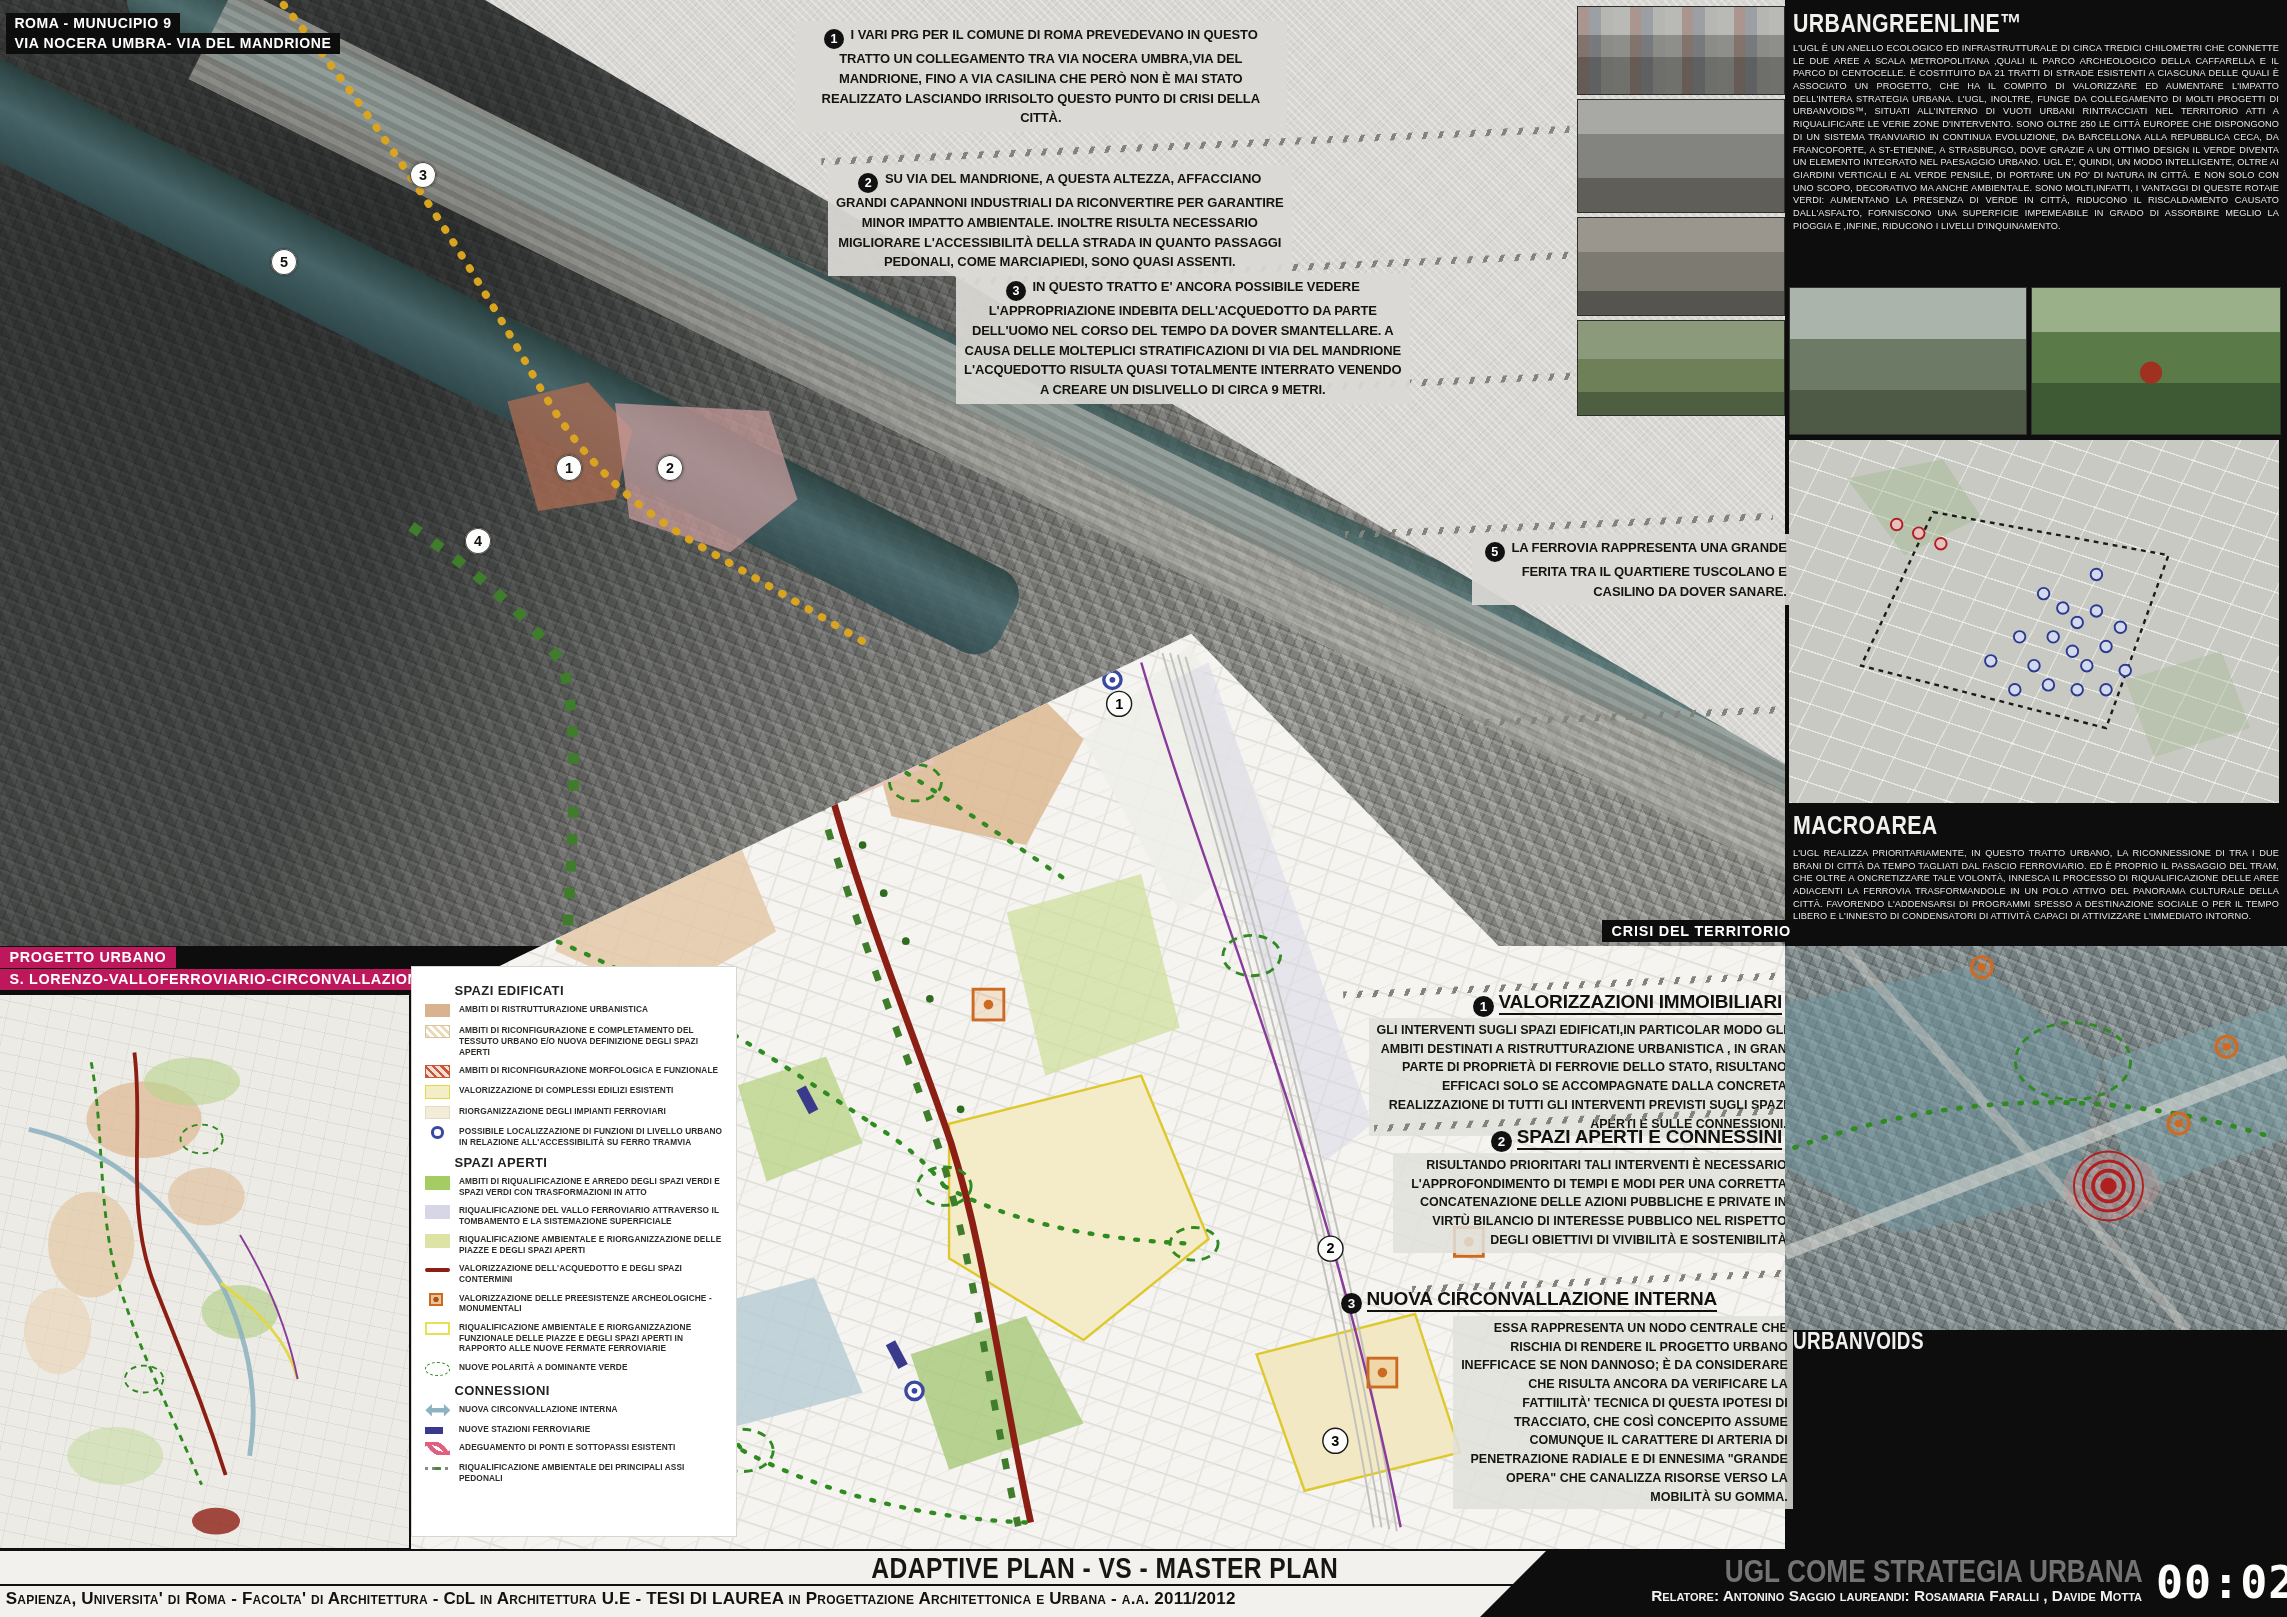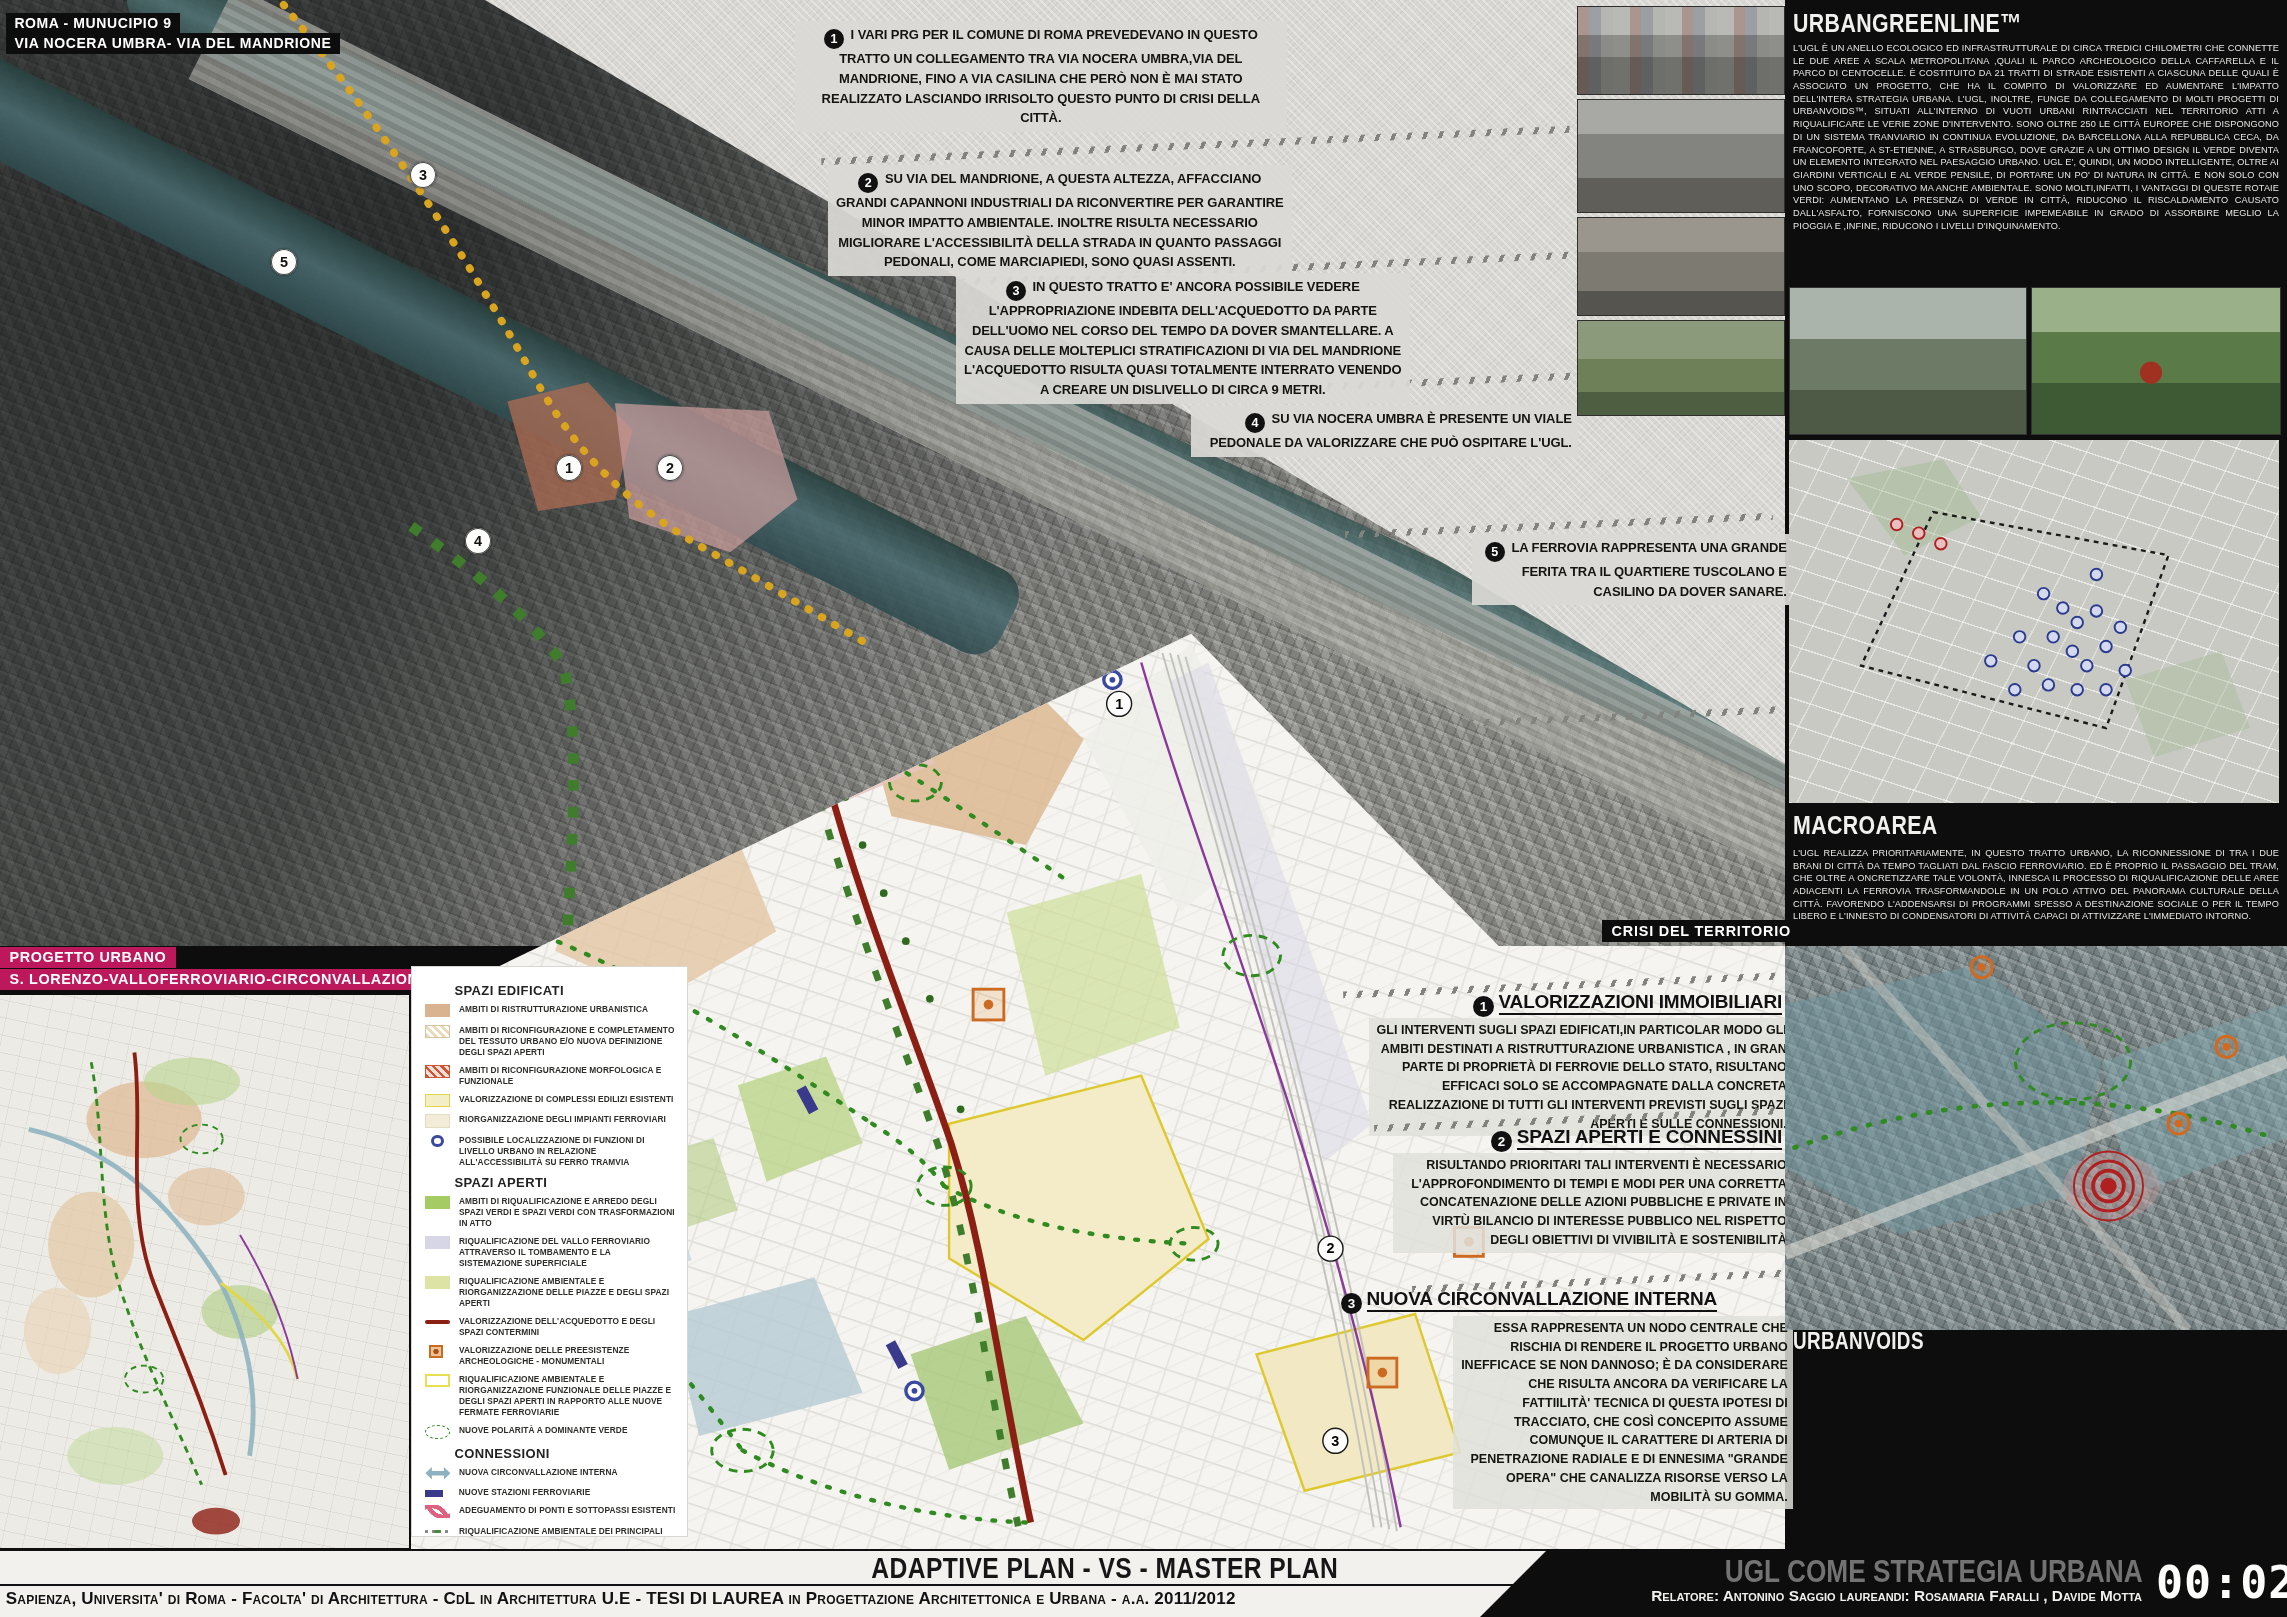--- a/index.html
+++ b/index.html
@@ -170,23 +170,20 @@
   <div class="abs dsep" style="left:1470px;top:713px;width:312px;"></div>
 
   <div class="abs note" style="left:795px;top:21px;width:480px;text-align:center;">
     <span class="nb">1</span><span>I VARI PRG PER IL COMUNE DI ROMA PREVEDEVANO IN QUESTO TRATTO UN COLLEGAMENTO TRA VIA NOCERA UMBRA,VIA DEL MANDRIONE, FINO A VIA CASILINA CHE PERÒ NON È MAI STATO REALIZZATO LASCIANDO IRRISOLTO QUESTO PUNTO DI CRISI DELLA CITTÀ.</span>
   </div>
   <div class="abs note" style="left:828px;top:165px;width:452px;text-align:center;">
     <span class="nb">2</span><span>SU VIA DEL MANDRIONE, A QUESTA ALTEZZA, AFFACCIANO GRANDI CAPANNONI INDUSTRIALI DA RICONVERTIRE PER GARANTIRE MINOR IMPATTO AMBIENTALE. INOLTRE RISULTA NECESSARIO MIGLIORARE L'ACCESSIBILITÀ DELLA STRADA IN QUANTO PASSAGGI PEDONALI, COME MARCIAPIEDI, SONO QUASI ASSENTI.</span>
   </div>
   <div class="abs note" style="left:956px;top:273px;width:442px;text-align:center;">
     <span class="nb">3</span><span>IN QUESTO TRATTO E' ANCORA POSSIBILE VEDERE L'APPROPRIAZIONE INDEBITA DELL'ACQUEDOTTO DA PARTE DELL'UOMO NEL CORSO DEL TEMPO DA DOVER SMANTELLARE. A CAUSA DELLE MOLTEPLICI STRATIFICAZIONI DI VIA DEL MANDRIONE L'ACQUEDOTTO RISULTA QUASI TOTALMENTE INTERRATO VENENDO A CREARE UN DISLIVELLO DI CIRCA 9 METRI.</span>
-  </div>
-  <div class="abs note" style="left:1191px;top:405px;width:375px;text-align:right;">
-    <span class="nb">4</span><span>SU VIA NOCERA UMBRA È PRESENTE UN VIALE PEDONALE DA VALORIZZARE CHE PUÒ OSPITARE L'UGL.</span>
   </div>
   <div class="abs note" style="left:1472px;top:534px;width:309px;text-align:right;">
     <span class="nb">5</span><span>LA FERROVIA RAPPRESENTA UNA GRANDE FERITA TRA IL QUARTIERE TUSCOLANO E CASILINO DA DOVER SANARE.</span>
   </div>
 
   <div class="abs photo photo-1" style="top:5.8px;height:89px;"></div>
   <div class="abs photo photo-2" style="top:99px;height:114px;"></div>
   <div class="abs photo photo-3" style="top:217px;height:99px;"></div>
   <div class="abs photo photo-4" style="top:320px;height:96px;"></div>
 
@@ -327,21 +324,21 @@
       <path d="M 230,300 C 270,330 300,360 310,400" fill="none" stroke="#e0d84a" stroke-width="3"></path>
       <path d="M 250,250 C 280,300 300,350 310,400" fill="none" stroke="#8a3a9a" stroke-width="2"></path>
       <path d="M 140,60 C 150,140 130,220 160,300 C 185,365 210,420 235,500" fill="none" stroke="#8c1f14" stroke-width="4"></path>
       <path d="M 95,70 C 110,150 100,240 130,320 C 150,380 180,440 210,510" fill="none" stroke="#2f8a1f" stroke-width="3" stroke-dasharray="7 6"></path>
       <ellipse cx="210" cy="150" rx="22" ry="15" fill="none" stroke="#2f8a1f" stroke-width="2" stroke-dasharray="6 5"></ellipse>
       <ellipse cx="150" cy="400" rx="20" ry="14" fill="none" stroke="#2f8a1f" stroke-width="2" stroke-dasharray="6 5"></ellipse>
       <ellipse cx="225" cy="548" rx="25" ry="14" fill="#8c1f14" opacity="0.8"></ellipse>
     </svg>
   </div>
 
-  <div class="abs legend" style="left:411px;top:966px;width:277px;height:571px;">
+  <div class="abs legend" style="left:411px;top:966px;width:326px;height:571px;">
     <div class="lg-h">SPAZI EDIFICATI</div>
     <div class="li">
         <span class="sw sw-tan"></span>
         <span class="lt">AMBITI DI RISTRUTTURAZIONE URBANISTICA</span>
       </div>
     <div class="li">
         <span class="sw sw-hatchtan"></span>
         <span class="lt">AMBITI DI RICONFIGURAZIONE E COMPLETAMENTO DEL TESSUTO URBANO E/O NUOVA DEFINIZIONE DEGLI SPAZI APERTI</span>
       </div>
     <div class="li">

